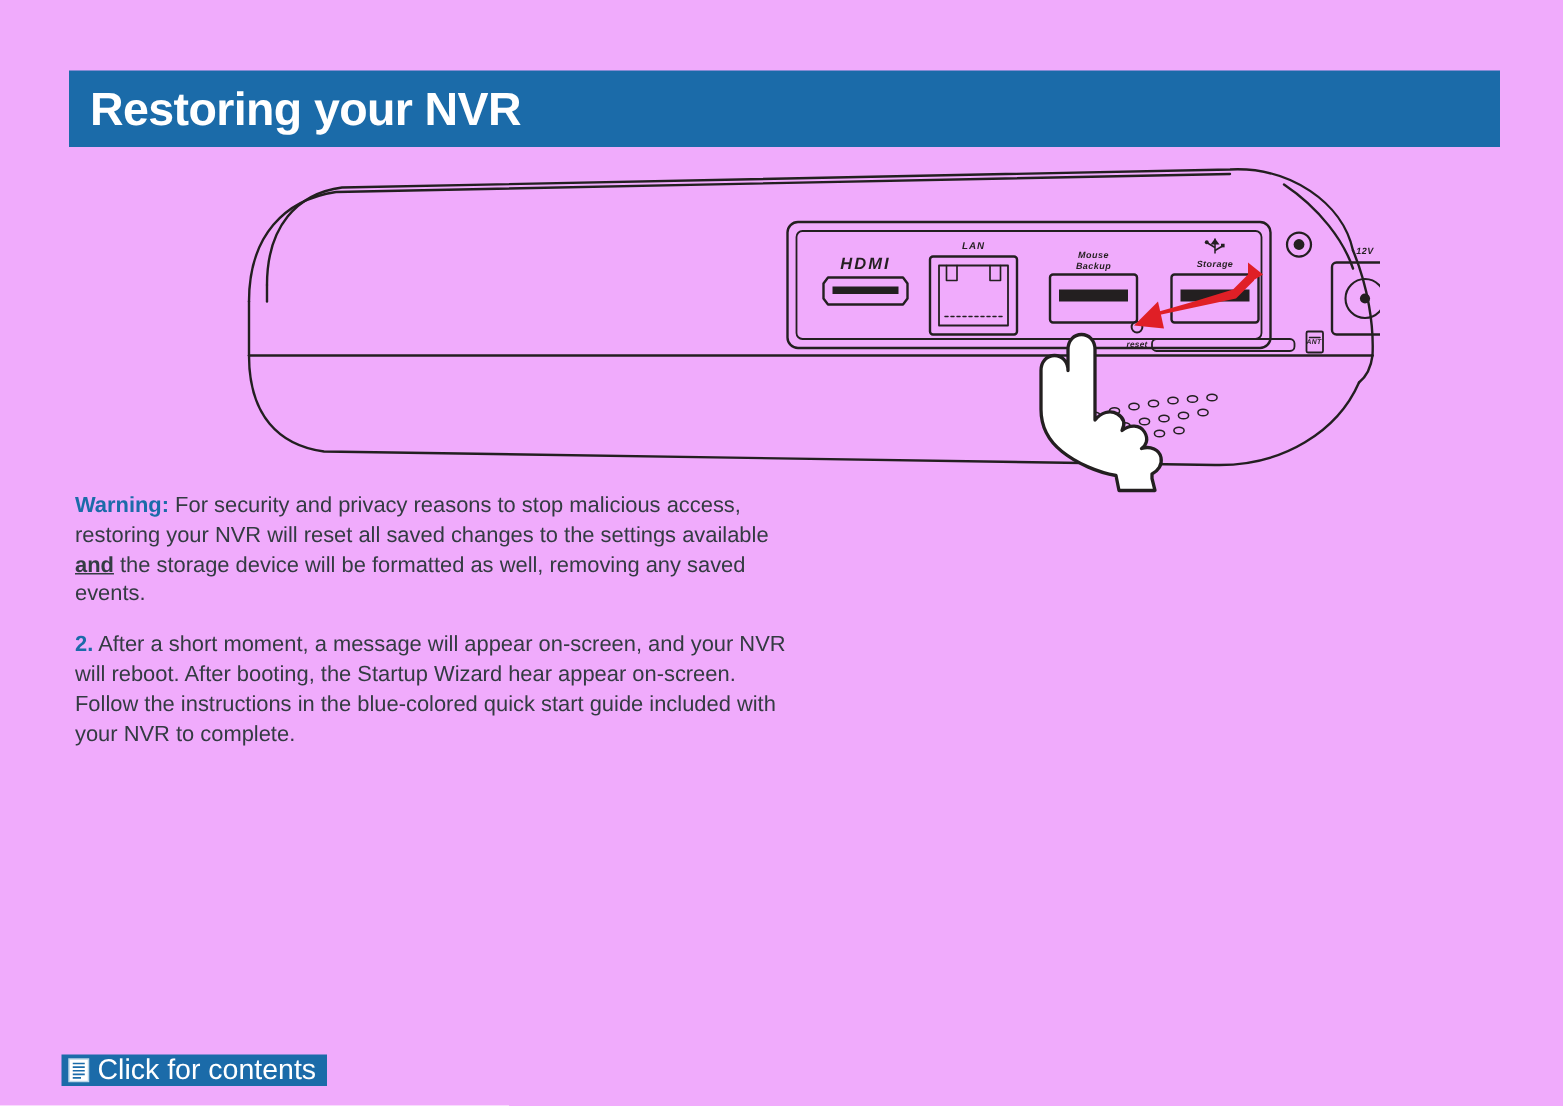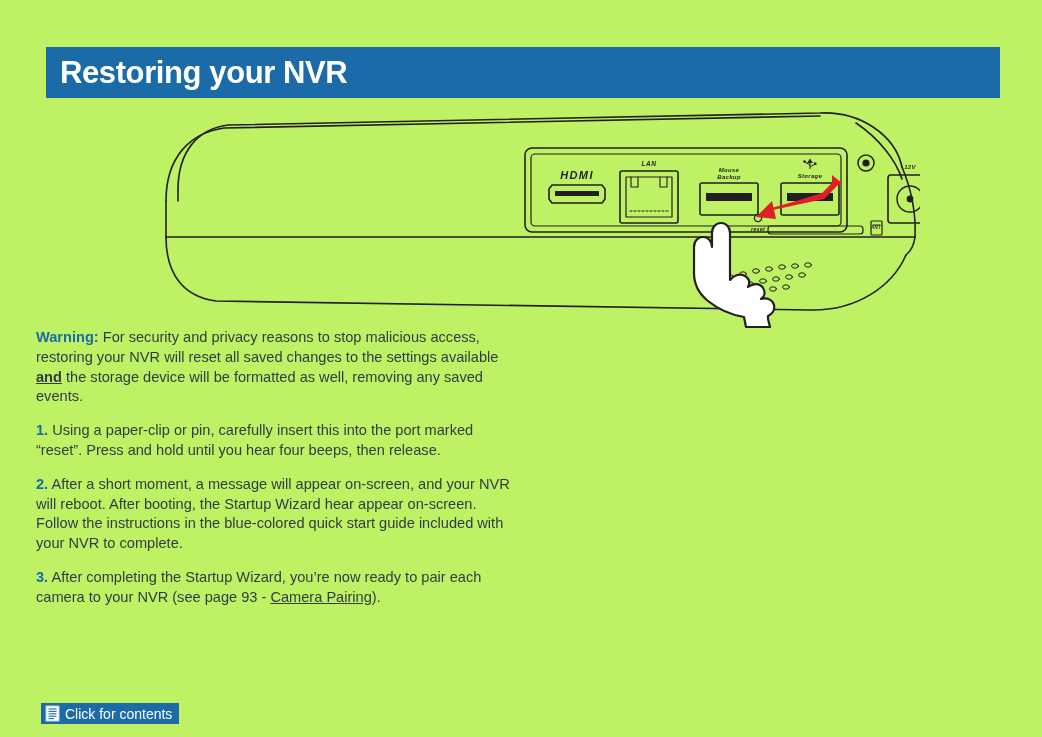--- a/index.html
+++ b/index.html
@@ -9,21 +9,21 @@
     background: #ffffff;
   }
   body {
     font-family: "Liberation Sans", sans-serif;
     -webkit-font-smoothing: antialiased;
   }
   #page {
     position: relative;
     width: 1042px;
     height: 737px;
-    background: #bef264;
+    background: #f0abfc;
     overflow: hidden;
   }
 
   
   .header-band {
     position: absolute;
     left: 46px;
     top: 47px;
     width: 954px;
     height: 51px;
@@ -48,21 +48,21 @@
     top: 105px;
     width: 800px;
     height: 225px;
     font-style: italic;
   }
   .illustration svg { display:block; }
 
   
   .body-copy {
     position: absolute;
-    left: 36px;
+    left: 50px;
     top: 328px;
     width: 478px;
     color: #333b42;
     font-size: 14.6px;
     line-height: 19.8px;
     font-family: "Liberation Sans", sans-serif;
   }
   .para { margin: 0 0 14px 0; }
   .para:last-child { margin-bottom: 0; }
   .lead {
@@ -95,21 +95,21 @@
     cursor: pointer;
   }
   .contents-icon {
     width: 15px;
     height: 17px;
     margin-right: 5px;
     flex: 0 0 auto;
   }
   .contents-label {
     color: #ffffff;
-    font-size: 14px;
+    font-size: 19px;
     line-height: 1;
     white-space: nowrap;
   }
   .page-badge {
     position: absolute;
     left: 998px;
     top: 702px;
     width: 24px;
     height: 22px;
     background: #1b6ba9;
@@ -247,25 +247,23 @@
         <circle cx="684.5" cy="56.5" r="1.3" fill="#231f20" stroke="none"></circle>
         <rect x="694" y="57.5" width="2.4" height="2.4" fill="#231f20" stroke="none"></rect>
       </g>
     </svg>
   </div>
 
   <div class="body-copy">
 
     <p class="para"><span class="lead">Warning:</span><span> For security and privacy reasons to stop malicious access, restoring your NVR will reset all saved changes to the settings available </span><span class="u-bold">and</span><span> the storage device will be formatted as well, removing any saved events.</span></p>
 
-    <p class="para"><span class="num">1.</span><span> Using a paper-clip or pin, carefully insert this into the port marked “reset”. Press and hold until you hear four beeps, then release.</span></p>
 
     <p class="para"><span class="num">2.</span><span> After a short moment, a message will appear on-screen, and your NVR will reboot. After booting, the Startup Wizard hear appear on-screen. Follow the instructions in the blue-colored quick start guide included with your NVR to complete.</span></p>
 
-    <p class="para"><span class="num">3.</span><span> After completing the Startup Wizard, you’re now ready to pair each camera to your NVR (see page 93 - </span><span class="link-underline">Camera Pairing</span><span>).</span></p>
   </div>
 
   <div class="contents-btn">
     <svg class="contents-icon" viewBox="0 0 15 17">
       <rect x="1" y="1" width="13" height="15" fill="#ffffff" stroke="#bcd6e8" stroke-width="1"></rect>
       <g stroke="#1b6ba9" stroke-width="1.1">
         <path d="M3.5 4 H11.5"></path>
         <path d="M3.5 6.4 H11.5"></path>
         <path d="M3.5 8.8 H11.5"></path>
         <path d="M3.5 11.2 H11.5"></path>

